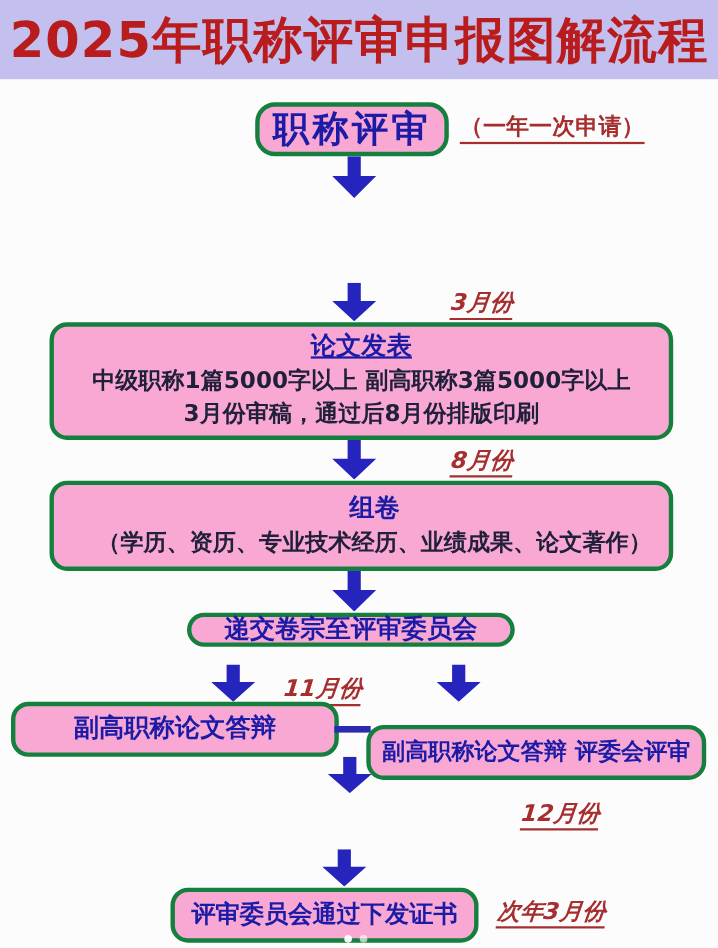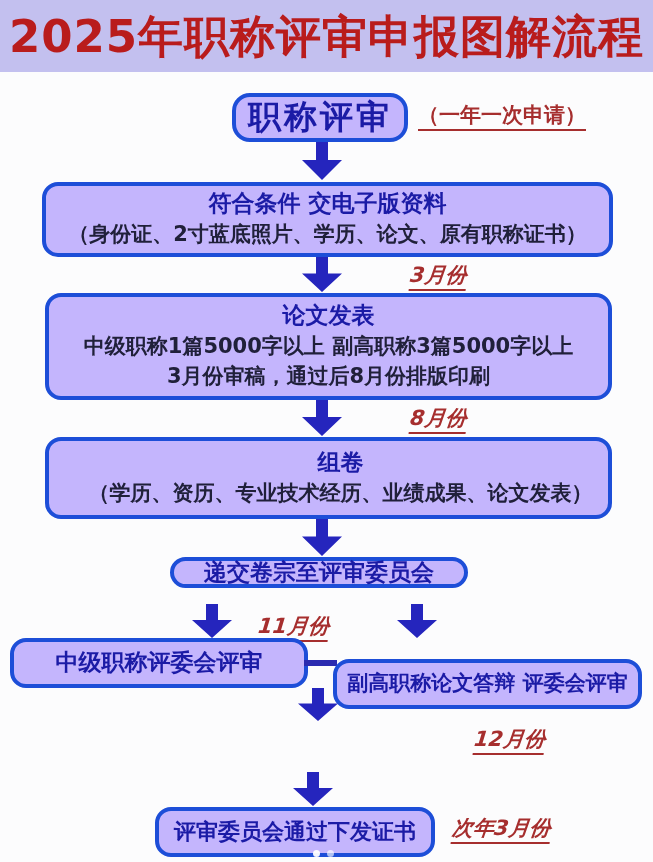--- a/index.html
+++ b/index.html
@@ -23,22 +23,22 @@
   .header-band h1 {
     margin:0; padding:0 6px;
     font-size:45px; line-height:1;
     font-weight:900; letter-spacing:1px;
     color:#b91c1c;
     white-space:nowrap;
   }
   
   .fbox {
     position:absolute; box-sizing:border-box;
-    background:#c4b5fd;
-    border:4px solid #1d4ed8;
+    background:#f9a8d4;
+    border:4px solid #15803d;
     border-radius:16px;
     display:flex; flex-direction:column;
     align-items:center; justify-content:center;
     text-align:left;
   }
   .fbox .bt {
     color:#1b1ba6; font-weight:bold; line-height:1.3; white-space:nowrap;
   }
   .fbox .bd {
     color:#20203a; font-weight:600; line-height:1.45; white-space:nowrap;
@@ -86,48 +86,44 @@
     <div class="bt">职称评审</div>
   </div>
   <div class="red-note" style="left:418px; top:103px; font-size:21px;">（一年一次申请）</div>
 
   <div class="arrow" style="left:302px; top:142px; width:40px; height:38px;">
     <svg viewBox="0 0 40 36" preserveAspectRatio="none">
         <path d="M14 0 H26 V17 H40 L20 36 L0 17 H14 Z"></path>
       </svg>
   </div>
 
-  <div class="fbox" style="left:42px; top:182px; width:571px; height:75px;">
-    <div class="bt" style="font-size:23px;">符合条件 交电子版资料</div>
-    <div class="bd" style="font-size:21px;">（身份证、2寸蓝底照片、学历、论文、原有职称证书）</div>
-  </div>
 
   <div class="arrow" style="left:302px; top:257px; width:40px; height:35px;">
     <svg viewBox="0 0 40 36" preserveAspectRatio="none">
         <path d="M14 0 H26 V17 H40 L20 36 L0 17 H14 Z"></path>
       </svg>
   </div>
   <div class="red-note red-month" style="left:410px; top:263px; font-size:21px;">3月份</div>
 
   <div class="fbox" style="left:45px; top:293px; width:567px; height:107px;">
-    <div class="bt" style="font-size:23px;">论文发表</div>
+    <div class="bt" style="font-size:23px;text-decoration:underline;">论文发表</div>
     <div class="bd" style="font-size:21px;">中级职称1篇5000字以上 副高职称3篇5000字以上</div>
     <div class="bd" style="font-size:21px;">3月份审稿，通过后8月份排版印刷</div>
   </div>
 
   <div class="arrow" style="left:302px; top:400px; width:40px; height:36px;">
     <svg viewBox="0 0 40 36" preserveAspectRatio="none">
         <path d="M14 0 H26 V17 H40 L20 36 L0 17 H14 Z"></path>
       </svg>
   </div>
   <div class="red-note red-month" style="left:410px; top:406px; font-size:21px;">8月份</div>
 
   <div class="fbox" style="left:45px; top:437px; width:567px; height:82px;padding-left:24px;">
     <div class="bt" style="font-size:23px;">组卷</div>
-    <div class="bd" style="font-size:21px;">（学历、资历、专业技术经历、业绩成果、论文发表）</div>
+    <div class="bd" style="font-size:21px;">（学历、资历、专业技术经历、业绩成果、论文著作）</div>
   </div>
 
   <div class="arrow" style="left:302px; top:519px; width:40px; height:37px;">
     <svg viewBox="0 0 40 36" preserveAspectRatio="none">
         <path d="M14 0 H26 V17 H40 L20 36 L0 17 H14 Z"></path>
       </svg>
   </div>
 
   <div class="fbox" style="left:170px; top:557px; width:298px; height:31px;">
     <div class="bt" style="font-size:23px;">递交卷宗至评审委员会</div>
@@ -139,21 +135,21 @@
       </svg>
   </div>
   <div class="red-note red-month" style="left:258px; top:614px; font-size:21px;">11月份</div>
   <div class="arrow" style="left:397px; top:604px; width:40px; height:34px;">
     <svg viewBox="0 0 40 36" preserveAspectRatio="none">
         <path d="M14 0 H26 V17 H40 L20 36 L0 17 H14 Z"></path>
       </svg>
   </div>
 
   <div class="fbox" style="left:10px; top:638px; width:298px; height:50px;">
-    <div class="bt" style="font-size:23px;">中级职称评委会评审</div>
+    <div class="bt" style="font-size:23px;">副高职称论文答辩</div>
   </div>
   <div class="connector" style="left:304px; top:660px; width:33px; height:6px;"></div>
   <div class="fbox" style="left:333px; top:659px; width:309px; height:50px;">
     <div class="bt" style="font-size:21px;">副高职称论文答辩 评委会评审</div>
   </div>
 
   <div class="arrow" style="left:298px; top:688px; width:40px; height:33px;">
     <svg viewBox="0 0 40 36" preserveAspectRatio="none">
         <path d="M14 0 H26 V17 H40 L20 36 L0 17 H14 Z"></path>
       </svg>

